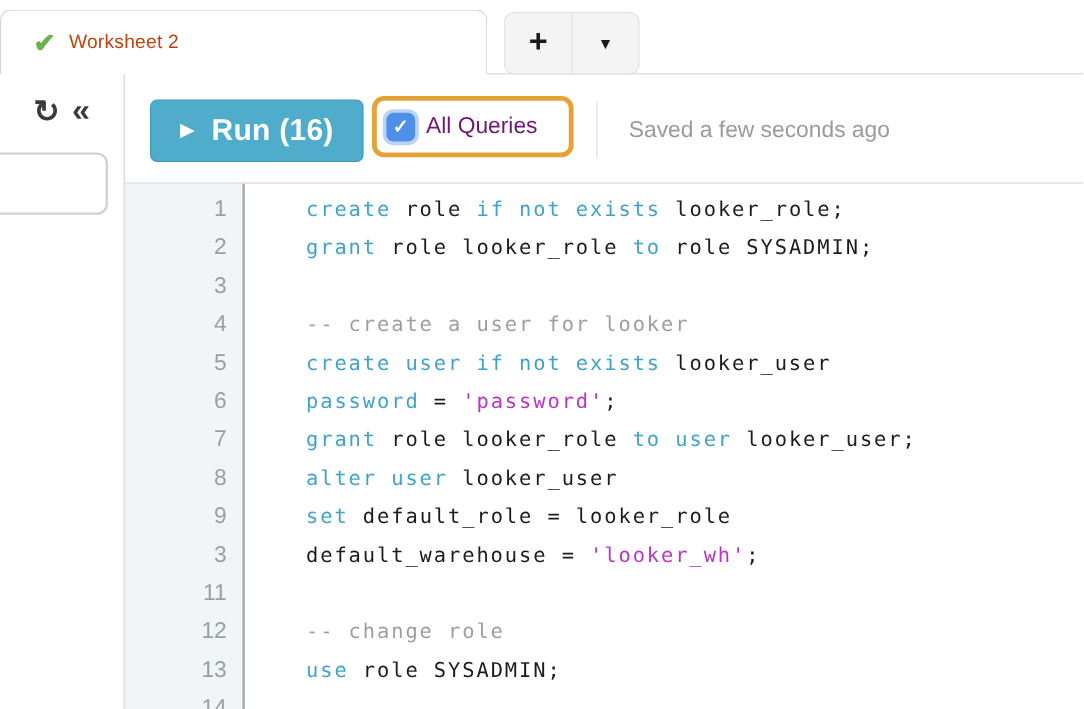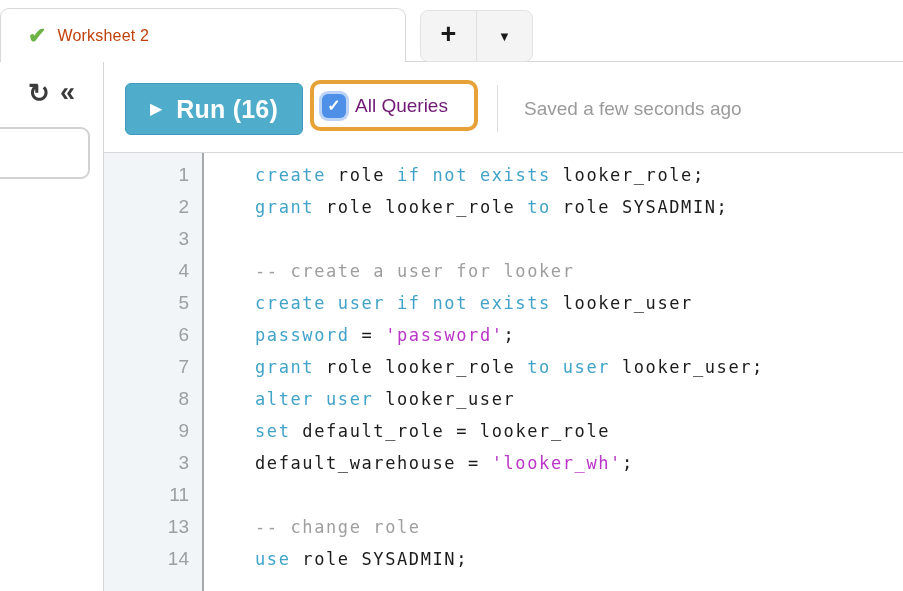--- a/index.html
+++ b/index.html
@@ -106,19 +106,20 @@
         <div class="ln">2</div>
         <div class="ln">3</div>
         <div class="ln">4</div>
         <div class="ln">5</div>
         <div class="ln">6</div>
         <div class="ln">7</div>
         <div class="ln">8</div>
         <div class="ln">9</div>
         <div class="ln">3</div>
         <div class="ln">11</div>
+        <div class="ln">12</div>
         <div class="ln">13</div>
         <div class="ln">14</div>
       </div>
     <div class="code"><div class="cl"><span class="kw">create</span><span class="d"> role </span><span class="kw">if not exists</span><span class="d"> looker_role;</span></div><div class="cl"><span class="kw">grant</span><span class="d"> role looker_role </span><span class="kw">to</span><span class="d"> role SYSADMIN;</span></div><div class="cl"></div><div class="cl"><span class="com">-- create a user for looker</span></div><div class="cl"><span class="kw">create user if not exists</span><span class="d"> looker_user</span></div><div class="cl"><span class="kw">password</span><span class="d"> = </span><span class="str">'password'</span><span class="d">;</span></div><div class="cl"><span class="kw">grant</span><span class="d"> role looker_role </span><span class="kw">to user</span><span class="d"> looker_user;</span></div><div class="cl"><span class="kw">alter user</span><span class="d"> looker_user</span></div><div class="cl"><span class="kw">set</span><span class="d"> default_role = looker_role</span></div><div class="cl"><span class="d">default_warehouse = </span><span class="str">'looker_wh'</span><span class="d">;</span></div><div class="cl"></div><div class="cl"><span class="com">-- change role</span></div><div class="cl"><span class="kw">use</span><span class="d"> role SYSADMIN;</span></div><div class="cl"></div></div>
   </div>
 
 </div>
 
 </body></html>

